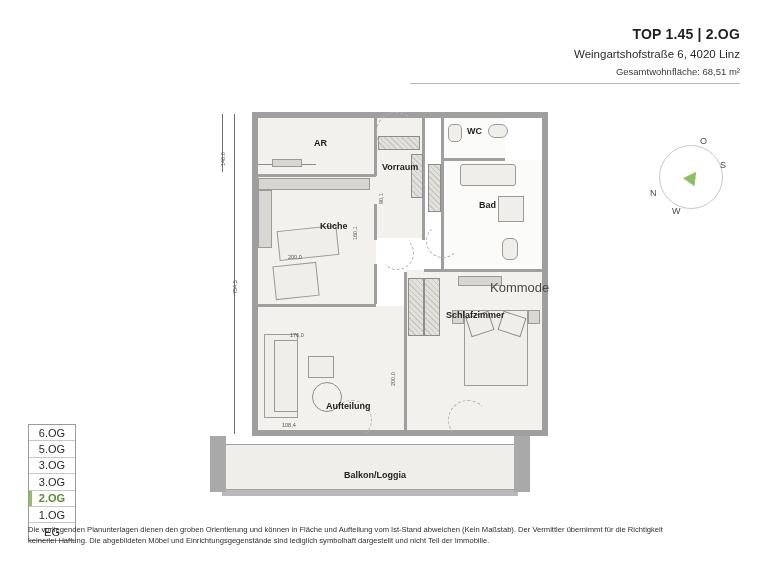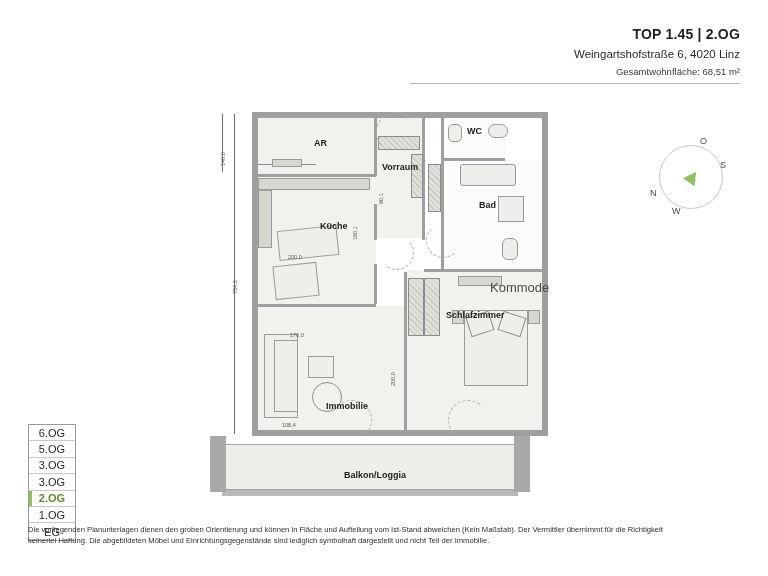--- a/index.html
+++ b/index.html
@@ -269,17 +269,17 @@
   <div class="dim" style="left:70px;  top:318px;">108,4</div>
   <div class="dim vert" style="left:178px; top:282px;">200,0</div>
   <div class="dim vert" style="left:166px; top:100px;">90,1</div>
 
   <div class="rlabel" style="left:102px; top:34px;">AR</div>
   <div class="rlabel" style="left:170px; top:58px;">Vorraum</div>
   <div class="rlabel" style="left:255px; top:22px;">WC</div>
   <div class="rlabel" style="left:108px; top:117px;">Küche</div>
   <div class="rlabel" style="left:267px; top:96px;">Bad</div>
   <div class="rlabel" style="left:234px; top:206px;">Schlafzimmer</div>
-  <div class="rlabel" style="left:114px; top:297px;">Immobilie</div>
+  <div class="rlabel" style="left:114px; top:297px;">Aufteilung</div>
   <div class="rlabel small" style="left:278px; top:176px;">Kommode</div>
   <div class="rlabel" style="left:132px; top:366px;">Balkon/Loggia</div>
 
 </div>
 
 </body></html>

